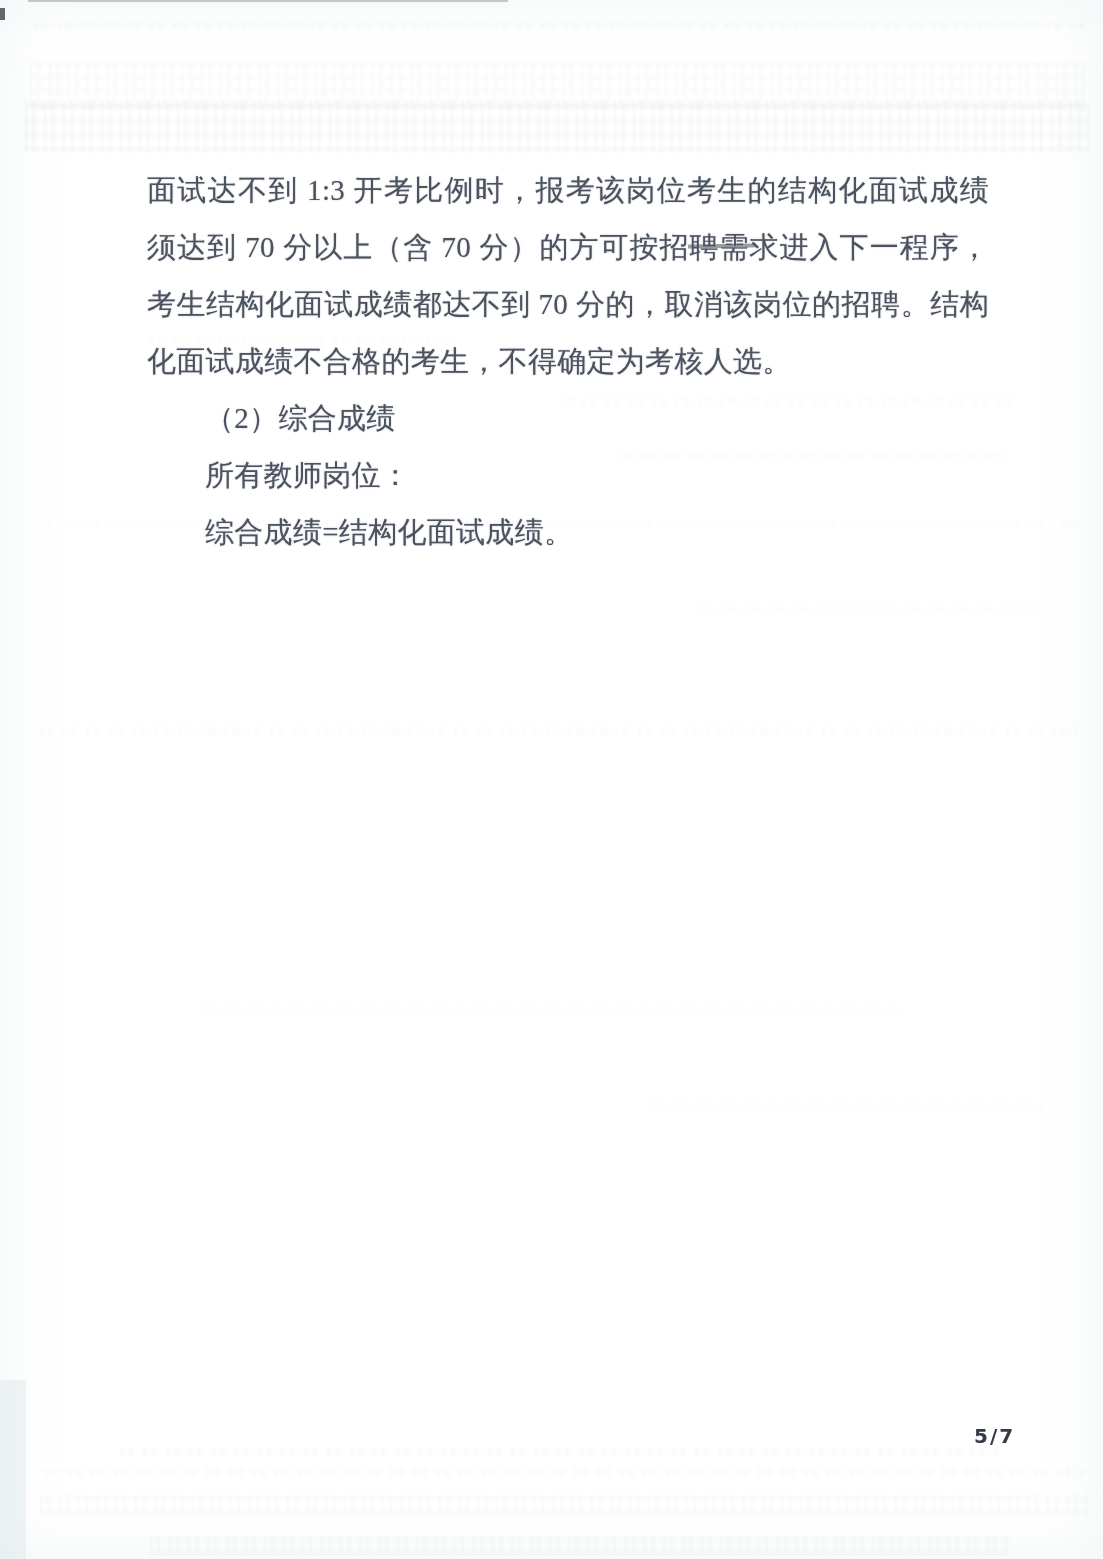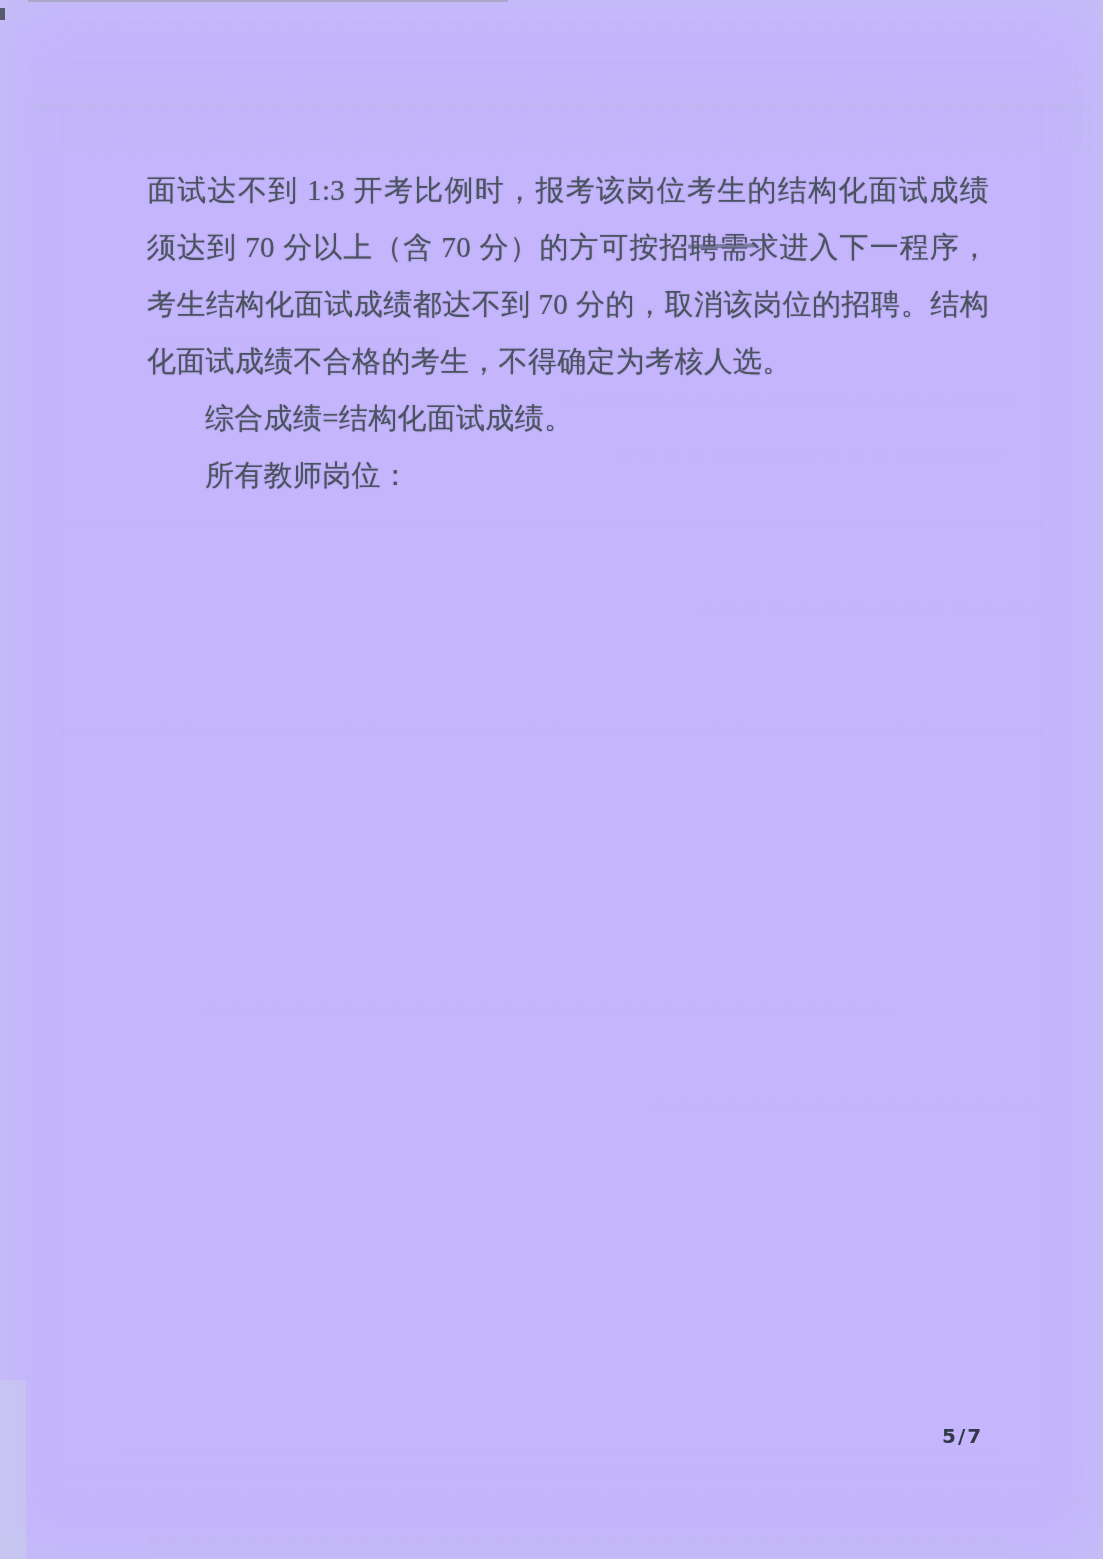--- a/index.html
+++ b/index.html
@@ -5,21 +5,21 @@
   html, body {
     margin: 0;
     padding: 0;
     background: #e9e9e9;
   }
   .page {
     position: relative;
     width: 1103px;
     height: 1559px;
     margin: 0 auto;
-    background: #c4b5fd;
+    background: #ffffff;
     overflow: hidden;
     box-shadow: inset 0 0 60px rgba(205, 220, 224, 0.28);
     font-family: "Liberation Serif", "DejaVu Serif", serif;
   }
   .doc-body {
     position: absolute;
     left: 147px;
     top: 162px;
     width: 842px;
     font-size: 29px;
@@ -32,21 +32,21 @@
   }
   .doc-body p {
     margin: 0;
     padding: 0;
   }
   .doc-body p.ind {
     text-indent: 2em;
   }
   .page-number {
     position: absolute;
-    left: 942px;
+    left: 974px;
     top: 1424px;
     font-family: "DejaVu Sans", "Liberation Sans", sans-serif;
     font-weight: 700;
     font-size: 20px;
     letter-spacing: 2px;
     color: #333a47;
   }
   
   .artifact {
     position: absolute;
@@ -94,19 +94,20 @@
   <div class="artifact" style="left:688px;top:244px;width:68px;height:4px;background:rgba(70,80,95,0.55);filter:blur(0.6px);transform:rotate(-1deg);"></div>
 
   <div class="artifact streak" style="left:120px;top:1448px;width:880px;height:8px;opacity:0.16;"></div>
   <div class="artifact streak" style="left:45px;top:1468px;width:1040px;height:9px;opacity:0.13;"></div>
   <div class="artifact mottle" style="left:40px;top:1494px;width:1050px;height:22px;opacity:0.12;"></div>
   <div class="artifact mottle" style="left:150px;top:1536px;width:860px;height:20px;opacity:0.13;"></div>
   <div class="artifact" style="left:0;top:1380px;width:26px;height:179px;background:rgba(205,222,226,0.30);"></div>
 
   <div class="doc-body">
     <p>面试达不到 1:3 开考比例时，报考该岗位考生的结构化面试成绩须达到 70 分以上（含 70 分）的方可按招聘需求进入下一程序，考生结构化面试成绩都达不到 70 分的，取消该岗位的招聘。结构化面试成绩不合格的考生，不得确定为考核人选。</p>
+    <p class="ind">（2）综合成绩</p>
+    <p class="ind">所有教师岗位：</p>
     <p class="ind">综合成绩=结构化面试成绩。</p>
-    <p class="ind">所有教师岗位：</p>
   </div>
 
   <div class="page-number">5/7</div>
 
 </div>
 
 </body></html>

